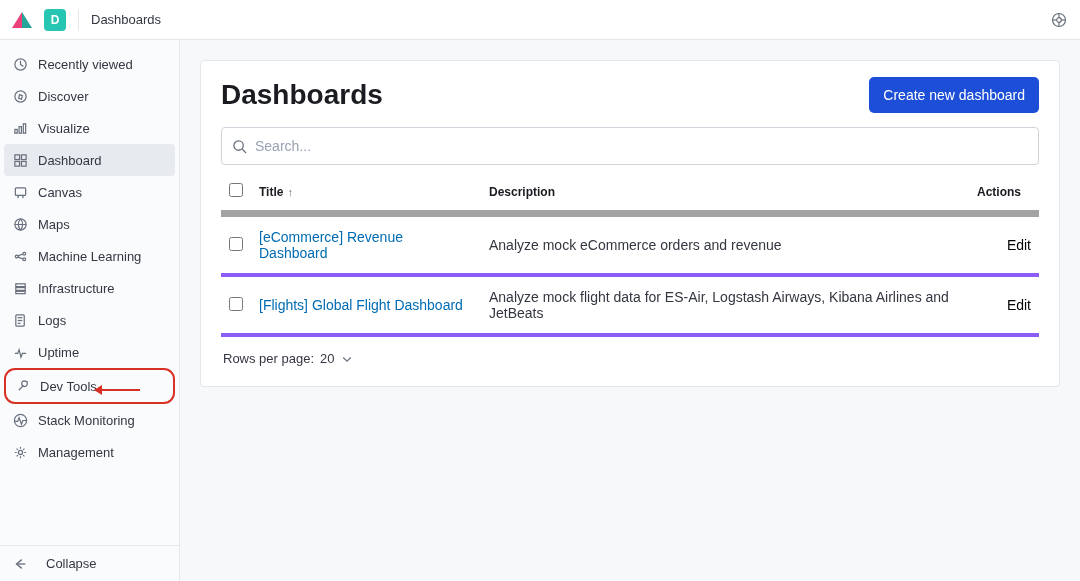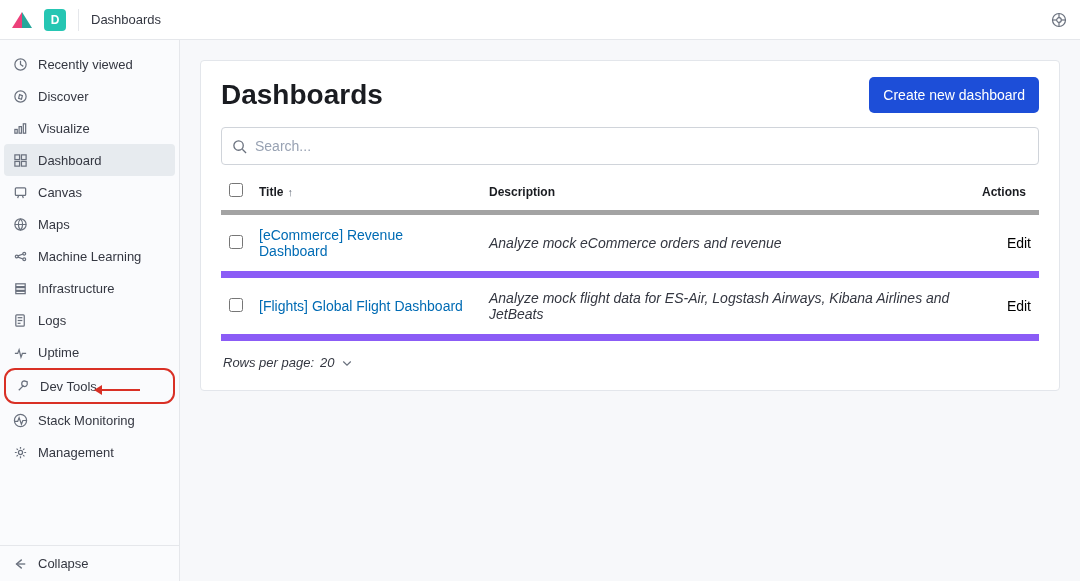--- a/index.html
+++ b/index.html
@@ -21,46 +21,46 @@
   .nav-list { padding: 8px 4px; flex: 1; overflow-y: auto; }
   .nav-item { display: flex; align-items: center; gap: 10px; padding: 8px 8px; border-radius: 4px; cursor: pointer; font-size: 13px; color: #343741; }
   .nav-item.active { background: #e7ebef; }
   .nav-item .icon { width: 16px; height: 16px; color: #69707d; flex-shrink: 0; display: flex; align-items: center; justify-content: center; }
   .nav-item.highlight { border: 2px solid #d93025; border-radius: 11px; }
   
   .arrow-annotation { position: absolute; left: 100px; top: 389px; pointer-events: none; }
   .arrow-line { width: 40px; height: 2px; background: #d93025; }
   .arrow-head { position: absolute; left: -6px; top: -4px; width: 0; height: 0; border-top: 5px solid transparent; border-bottom: 5px solid transparent; border-right: 8px solid #d93025; }
   
-  .collapse-bar { border-top: 1px solid #e5e7eb; padding: 10px 12px; display: flex; align-items: center; gap: 10px; cursor: pointer; font-size: 13px; color: #343741; }
+  .collapse-bar { border-top: 1px solid #e5e7eb; padding: 10px 12px; display: flex; align-items: center; gap: 18px; cursor: pointer; font-size: 13px; color: #343741; }
   .collapse-bar .icon { width: 16px; display: flex; align-items: center; justify-content: center; color: #69707d; }
   
   .content { flex: 1; background: #f7f8fa; padding: 20px; overflow-y: auto; }
   .panel { background: #fff; border: 1px solid #e3e6eb; border-radius: 4px; padding: 16px 20px 18px; }
   .panel-header { display: flex; align-items: center; justify-content: space-between; margin-bottom: 14px; }
   .page-title { font-size: 28px; font-weight: 600; color: #1a1c21; }
   .create-btn { background: #1d4ed8; color: #fff; border: none; padding: 10px 14px; font-size: 14px; border-radius: 5px; cursor: pointer; }
   
   .search-wrap { border: 1px solid #d0d4da; border-radius: 4px; display: flex; align-items: center; padding: 12px 10px; height: 38px; margin-bottom: 8px; }
   .search-wrap .icon { color: #69707d; margin-right: 8px; display:flex; }
   .search-input { border: none; outline: none; flex: 1; font-size: 14px; color: #343741; background: transparent; }
   .search-input::placeholder { color: #98a2b3; }
   
   table.data { width: 100%; border-collapse: collapse; }
-  table.data th { text-align: left; font-size: 12px; font-weight: 600; color: #1a1c21; padding: 10px 8px; border-bottom: 5px solid #a3a3a3; }
-  table.data th.actions-col { text-align: center; }
-  table.data td { padding: 12px 8px; border-bottom: 7px solid #8b5cf6; font-size: 14px; vertical-align: middle; }
-  table.data td.desc { color: #343741; font-style: italic; }
+  table.data th { text-align: left; font-size: 12px; font-weight: 600; color: #1a1c21; padding: 10px 8px; border-bottom: 7px solid #a3a3a3; }
+  table.data th.actions-col { text-align: left; }
+  table.data td { padding: 12px 8px; border-bottom: 4px solid #8b5cf6; font-size: 14px; vertical-align: middle; }
+  table.data td.desc { color: #343741; }
   .link-cell { color: #006bb4; cursor: pointer; }
   .edit-cell { text-align: right; color: #000000; cursor: pointer; }
   .cbwrap { width: 22px; }
   input.row-cb { width: 14px; height: 14px; cursor: pointer; border: 1px solid #c5ccd6; }
   .sort-arrow { font-size: 11px; color: #69707d; margin-left: 4px; }
   
-  .pager { display: flex; align-items: center; gap: 6px; font-size: 13px; color: #343741; padding: 14px 2px 2px; font-style: italic; }
+  .pager { display: flex; align-items: center; gap: 6px; font-size: 13px; color: #343741; padding: 14px 2px 2px; }
   .pager .chev { color: #69707d; }
   
   svg { display: block; }
 </style>
 </head>
 <body>
 
 <div class="topbar">
   <div class="logo-box">
     <div class="logo-tri1"></div>

